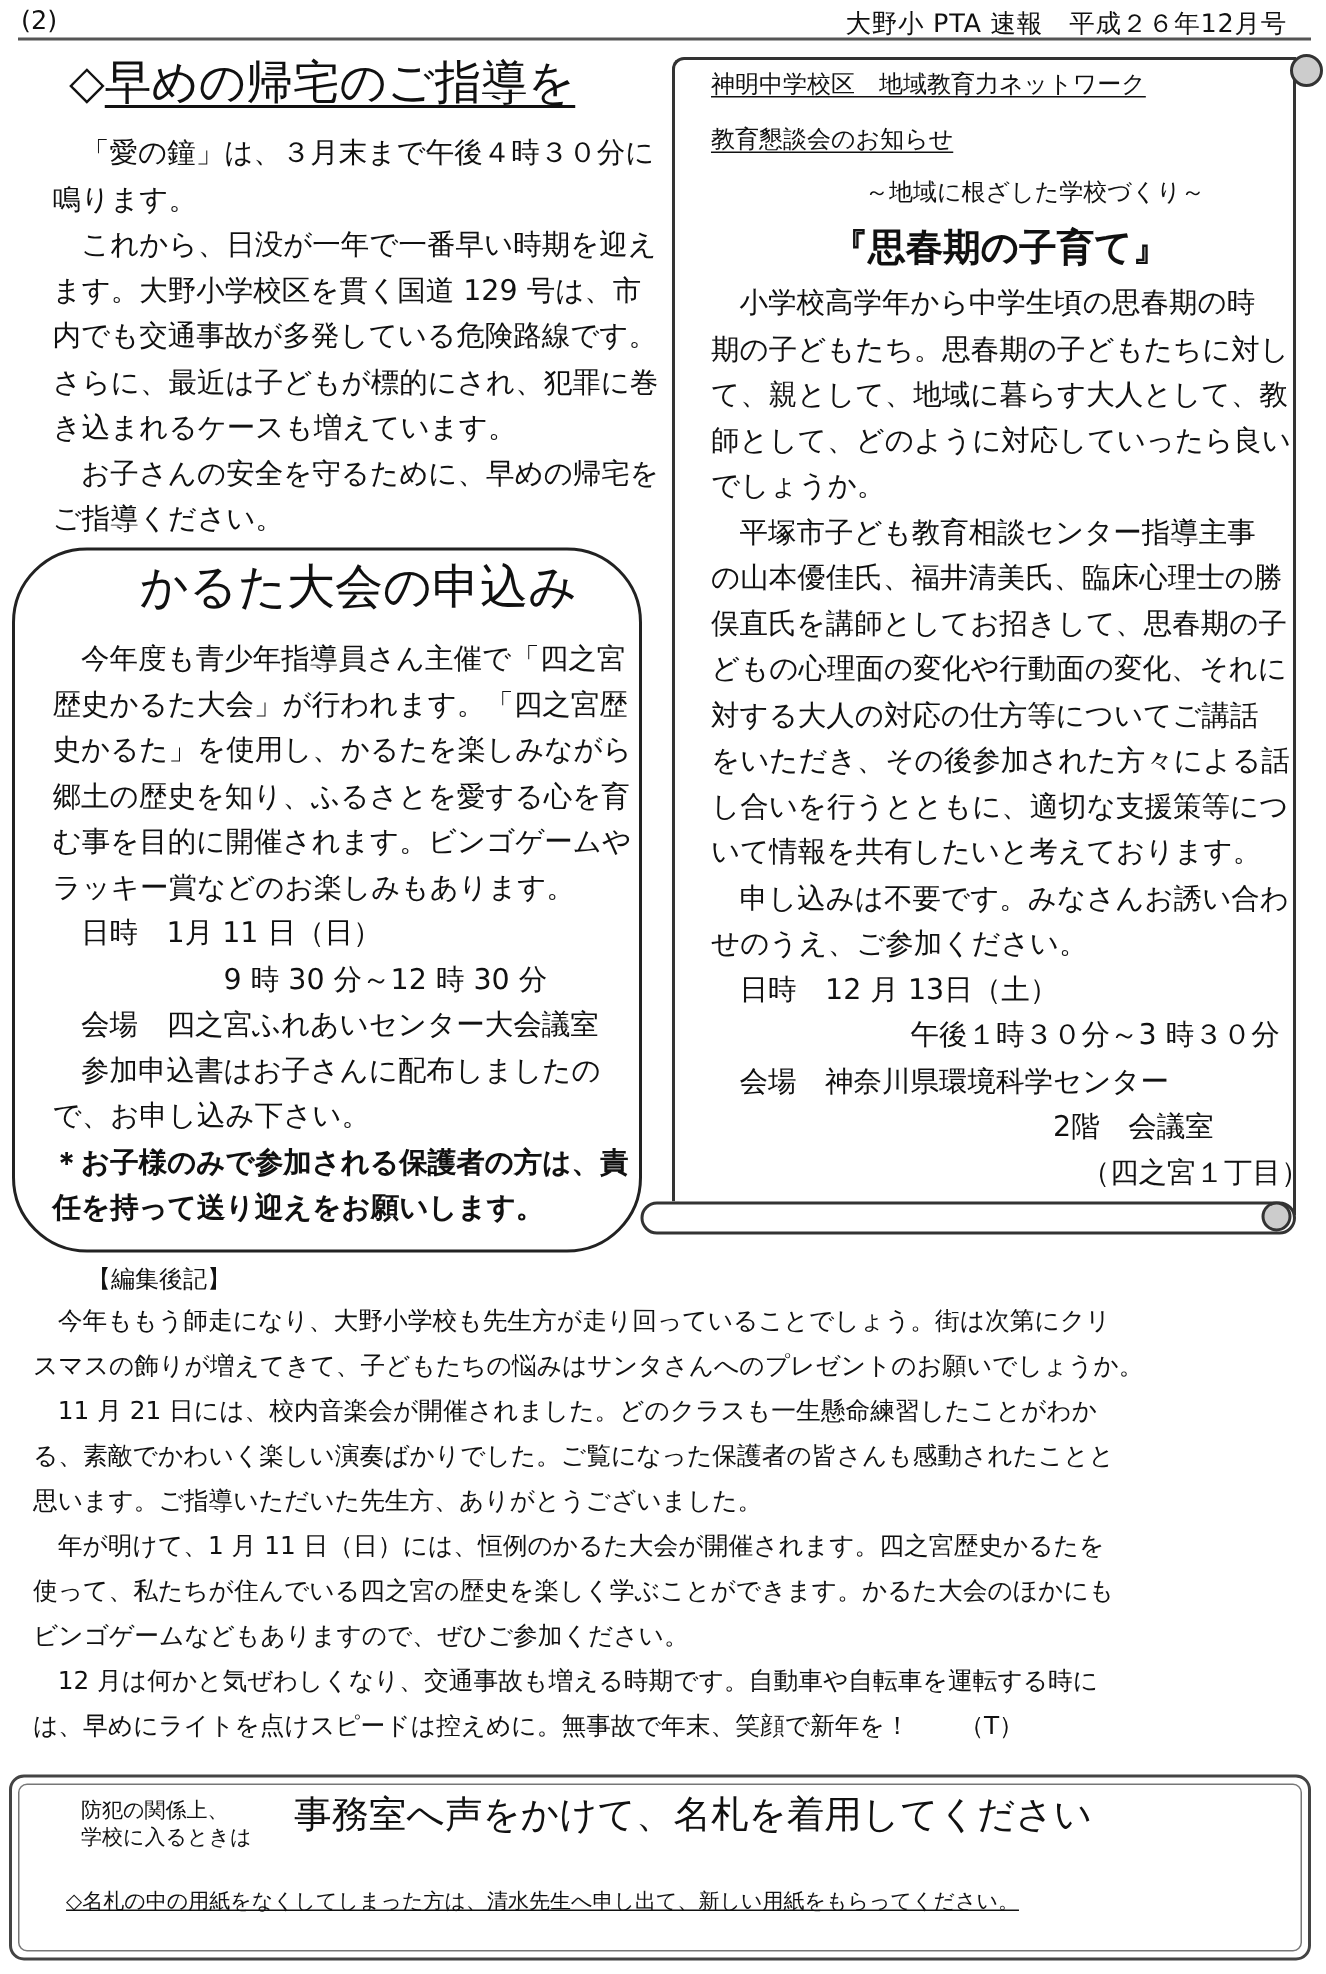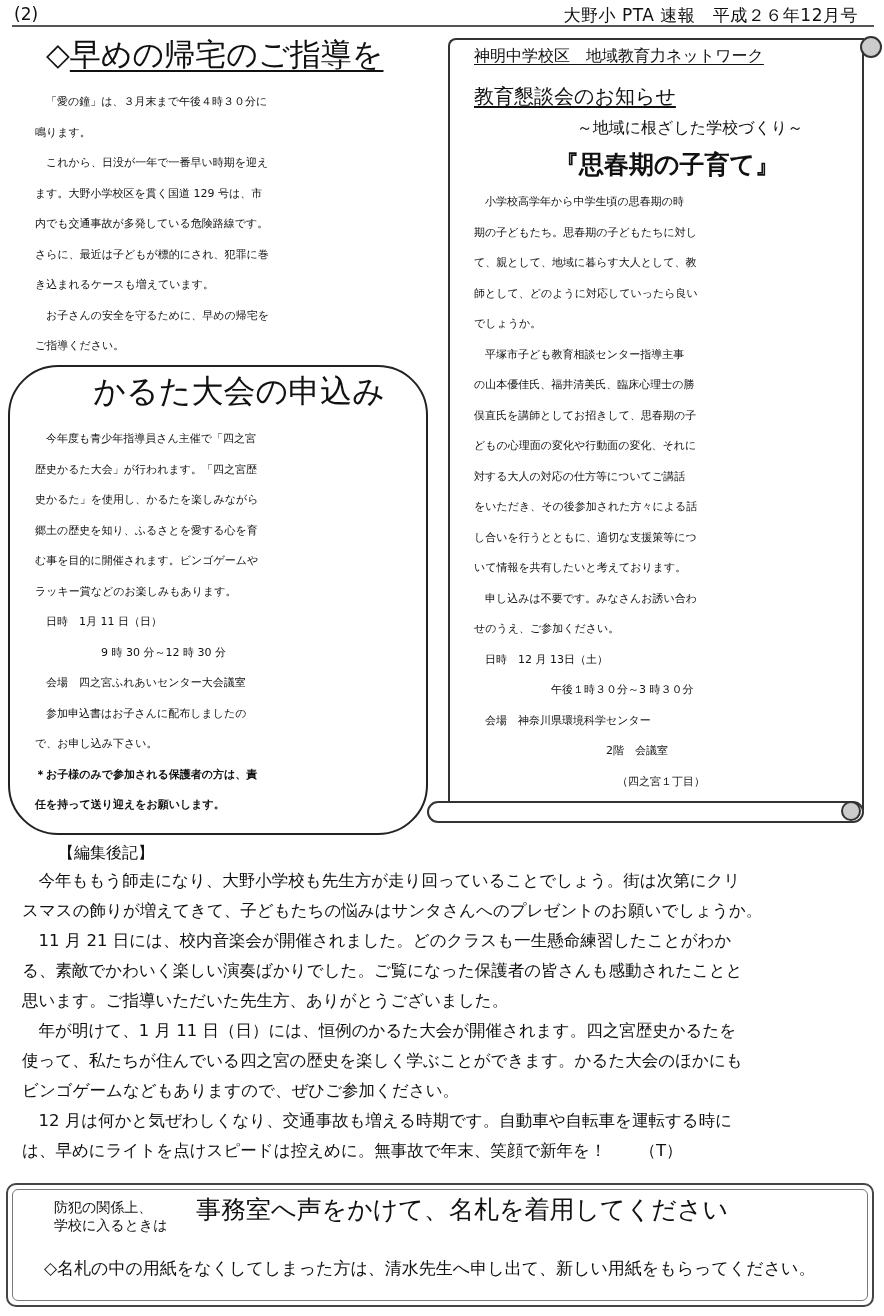--- a/index.html
+++ b/index.html
@@ -10,21 +10,21 @@
   }
   .abs { position: absolute; }
   
   #hdr-num { left: 14px; top: 4px; font-size: 17px; }
   #hdr-title { right: 26px; top: 4px; font-size: 17px; letter-spacing: 0.5px; }
   #hdr-rule { left: 12px; top: 25px; width: 862px; height: 0; border-top: 2px solid #555; }
 
   
   #sec1-title { left: 46px; top: 34px; font-size: 31px; white-space: nowrap; }
   #sec1-title .u { text-decoration: underline; text-underline-offset: 5px; text-decoration-thickness: 2px; }
-  .para { position: absolute; font-size: 11px; line-height: 30.5px; }
+  .para { position: absolute; font-size: 19px; line-height: 30.5px; }
   .para p { margin: 0; white-space: nowrap; }
   #sec1-body { left: 35px; top: 87px; width: 395px; }
 
   #karuta-box {
     left: 8px; top: 365px; width: 420px; height: 470px;
     border: 2px solid #222; border-radius: 50px; box-sizing: border-box;
   }
   #karuta-title { left: 0; top: 370px; width: 436px; text-align: center; font-size: 32px; padding-left: 21px; }
   #karuta-body { left: 35px; top: 424px; width: 390px; }
   #karuta-body .bold { font-weight: bold; }
@@ -42,42 +42,42 @@
   }
   #scroll-bottom-bar {
     left: 427px; top: 801px; width: 437px; height: 22px; border: 2px solid #333;
     border-radius: 12px; background: #fff; box-sizing: border-box;
   }
   #scroll-bottom-curl {
     left: 841px; top: 801px; width: 20px; height: 20px; border: 2px solid #333; border-radius: 50%;
     background: #cccccc; box-sizing: border-box;
   }
   #scroll-h1 { left: 474px; top: 46px; font-size: 16px; text-decoration: underline; text-underline-offset: 3px; white-space: nowrap; }
-  #scroll-h2 { left: 474px; top: 83px; font-size: 20px; text-decoration: underline; text-underline-offset: 3px; white-space: nowrap; }
+  #scroll-h2 { left: 474px; top: 83px; font-size: 16px; text-decoration: underline; text-underline-offset: 3px; white-space: nowrap; }
   #scroll-sub { left: 448px; top: 118px; width: 484px; text-align: center; font-size: 16px; }
   #scroll-title { left: 448px; top: 148px; width: 414px; text-align: center; font-size: 25px; font-weight: bold; margin-left: 12px; }
   #scroll-body-text { left: 474px; top: 187px; width: 380px; }
 
   
   #edit-head { left: 58px; top: 843px; font-size: 16px; }
   #edit-body { left: 22px; top: 866px; width: 850px; font-size: 16.5px; line-height: 30px; }
   #edit-body p { margin: 0; white-space: nowrap; }
 
   
   #notice-outer {
     left: 6px; top: 1183px; width: 868px; height: 124px; border: 2px solid #444; box-sizing: border-box;
     border-radius: 10px;
   }
   #notice-inner {
     left: 12px; top: 1189px; width: 856px; height: 112px; border: 1px solid #777; box-sizing: border-box;
     border-radius: 6px;
   }
   #notice-small { left: 54px; top: 1198px; font-size: 14px; line-height: 18px; }
   #notice-big { left: 196px; top: 1193px; font-size: 25px; white-space: nowrap; }
-  #notice-lines { left: 44px; top: 1258px; font-size: 17px; line-height: 20px; }
+  #notice-lines { left: 44px; top: 1258px; font-size: 14px; line-height: 20px; text-decoration: underline; }
   #notice-lines p { margin: 0; white-space: nowrap; }
 </style>
 </head>
 <body>
 
 <div class="abs" id="hdr-num">(2)</div>
 <div class="abs" id="hdr-title">大野小 PTA 速報　平成２６年12月号</div>
 <div class="abs" id="hdr-rule"></div>
 
 <div class="abs" id="sec1-title">

